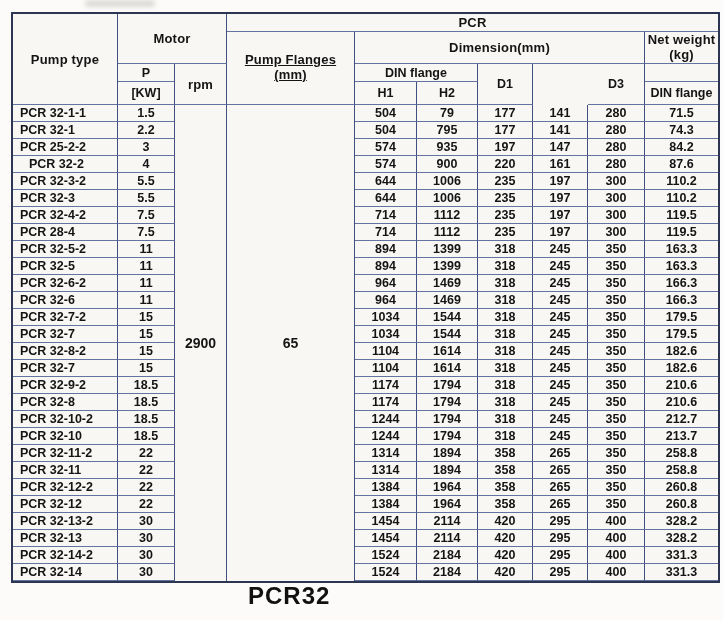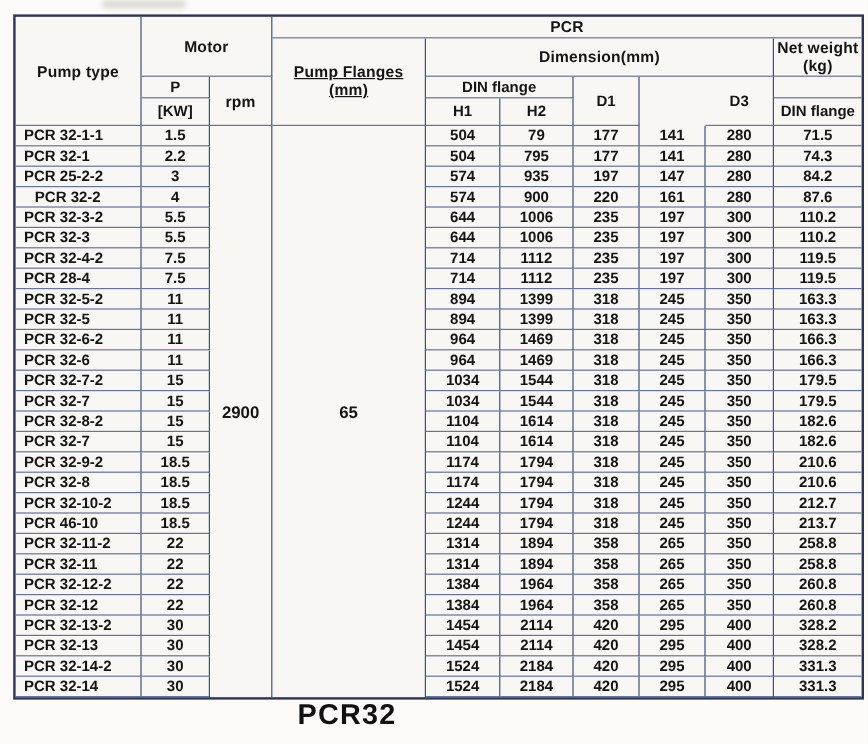--- a/index.html
+++ b/index.html
@@ -242,21 +242,21 @@
       <div class="cell body num" style="grid-area: 22 / 9;">350</div>
       <div class="cell body num no-r" style="grid-area: 22 / 10;">210.6</div>
       <div class="cell body left" style="grid-area: 23 / 1;">PCR 32-10-2</div>
       <div class="cell body num" style="grid-area: 23 / 2;">18.5</div>
       <div class="cell body num" style="grid-area: 23 / 5;">1244</div>
       <div class="cell body num" style="grid-area: 23 / 6;">1794</div>
       <div class="cell body num" style="grid-area: 23 / 7;">318</div>
       <div class="cell body num" style="grid-area: 23 / 8;">245</div>
       <div class="cell body num" style="grid-area: 23 / 9;">350</div>
       <div class="cell body num no-r" style="grid-area: 23 / 10;">212.7</div>
-      <div class="cell body left" style="grid-area: 24 / 1;">PCR 46-10</div>
+      <div class="cell body left" style="grid-area: 24 / 1;">PCR 32-10</div>
       <div class="cell body num" style="grid-area: 24 / 2;">18.5</div>
       <div class="cell body num" style="grid-area: 24 / 5;">1244</div>
       <div class="cell body num" style="grid-area: 24 / 6;">1794</div>
       <div class="cell body num" style="grid-area: 24 / 7;">318</div>
       <div class="cell body num" style="grid-area: 24 / 8;">245</div>
       <div class="cell body num" style="grid-area: 24 / 9;">350</div>
       <div class="cell body num no-r" style="grid-area: 24 / 10;">213.7</div>
       <div class="cell body left" style="grid-area: 25 / 1;">PCR 32-11-2</div>
       <div class="cell body num" style="grid-area: 25 / 2;">22</div>
       <div class="cell body num" style="grid-area: 25 / 5;">1314</div>

